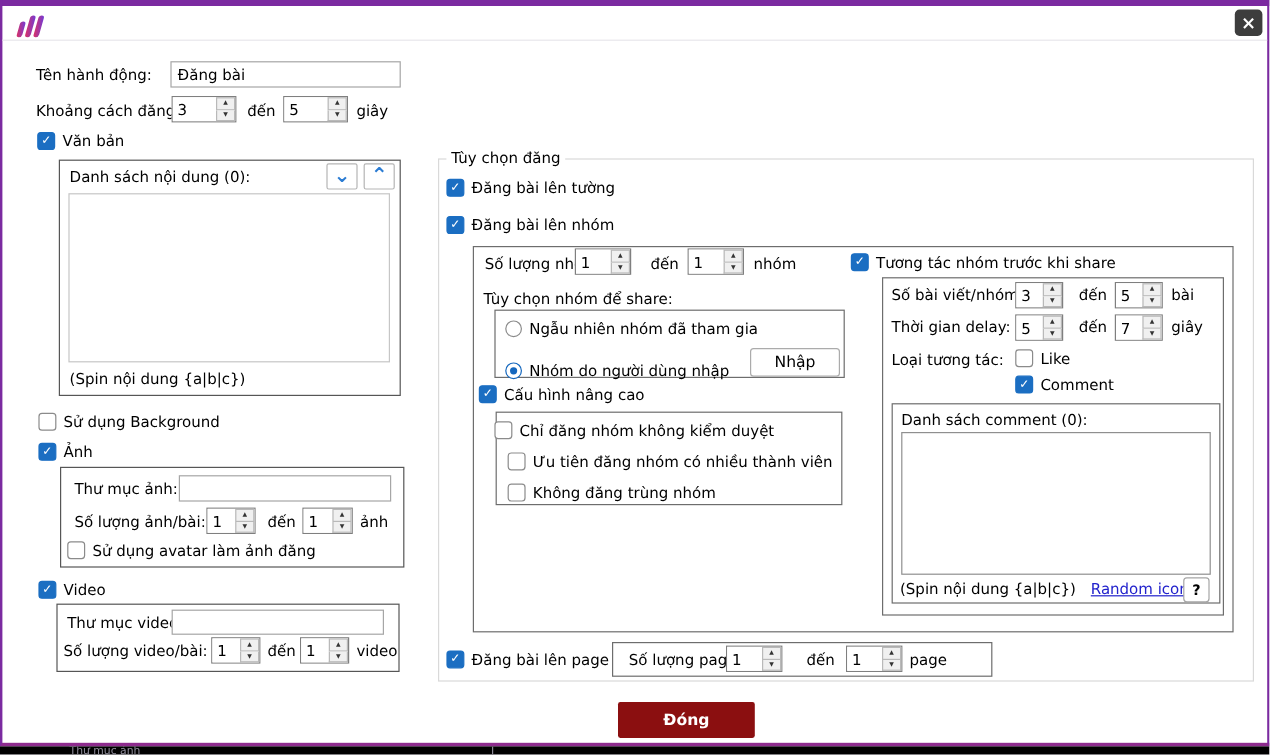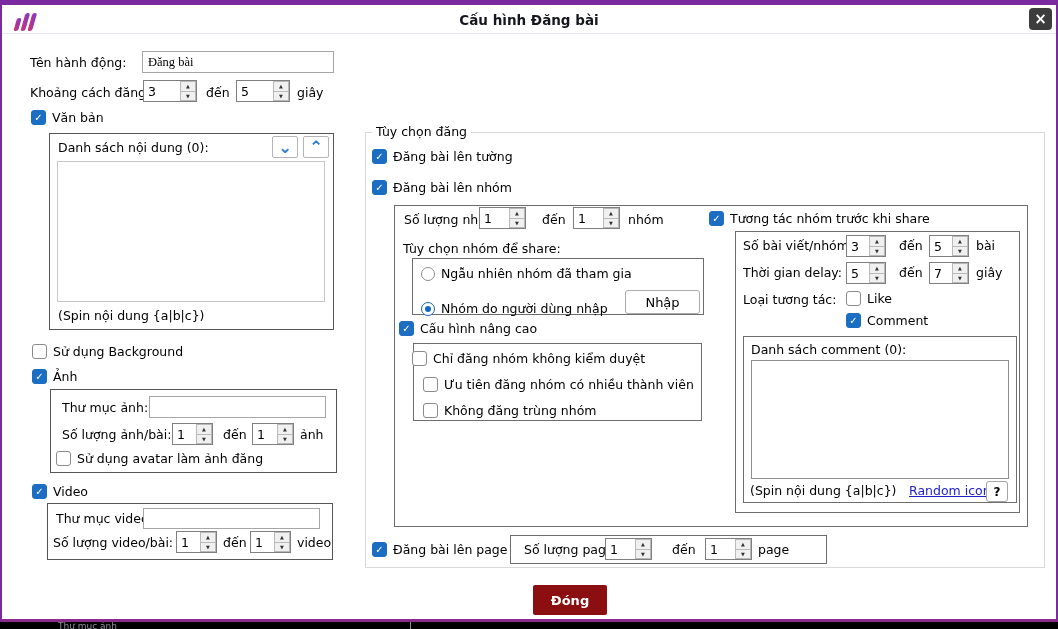--- a/index.html
+++ b/index.html
@@ -60,28 +60,27 @@
         <stop offset="0" stop-color="#e0315f"></stop>
           <stop offset="1" stop-color="#6d3bdc"></stop>
       </linearGradient>
     </defs>
     <g fill="url(#lg)" transform="translate(6,0) skewX(-16)">
       <rect x="2" y="10" width="4.6" height="13" rx="2.3"></rect>
       <rect x="9" y="5" width="4.6" height="18" rx="2.3"></rect>
       <rect x="16" y="5" width="4.6" height="18" rx="2.3"></rect>
     </g>
   </svg>
-  <div class="title">Cấu hình Đăng bài</div>
   <div class="closebox">
     <span>×</span>
   </div>
   <div class="sep" style="left:2px;top:33px;width:1054px;height:1px"></div>
 
   <div class="lbl" style="left:30px;top:55px">Tên hành động:</div>
-  <input class="txt" style="left: 142px; top: 51px; width: 192px; height: 22px; font-family: Liberation Serif, serif;" value="Đăng bài">
+  <input class="txt" style="left: 142px; top: 51px; width: 192px; height: 22px;" value="Đăng bài">
 
   <div class="lbl" style="left:30px;top:85px">Khoảng cách đăng:</div>
   <div class="spin" style="left:143px;top:80px;width:54px">
     <input value="3" style="">
     <div class="sbs">
         <div class="sb">▲</div>
         <div class="sb">▼</div>
       </div>
   </div>
   <div class="lbl" style="left:206px;top:85px">đến</div>
@@ -322,19 +321,19 @@
   <div class="lbl" style="left:672px;top:542px">đến</div>
   <div class="spin" style="left:705px;top:538px;width:47px">
     <input value="1" style="">
     <div class="sbs">
         <div class="sb">▲</div>
         <div class="sb">▼</div>
       </div>
   </div>
   <div class="lbl" style="left:758px;top:542px">page</div>
 
-  <div class="btn closeb" style="left:533px;top:585px;width:74px;height:30px">Đóng</div>
+  <div class="btn closeb" style="left:515px;top:585px;width:114px;height:30px">Đóng</div>
 
   <div class="strip">
     <span class="frag">Thư mục ảnh</span>
     <span class="div"></span>
   </div>
 </div>
 
 </body></html>

